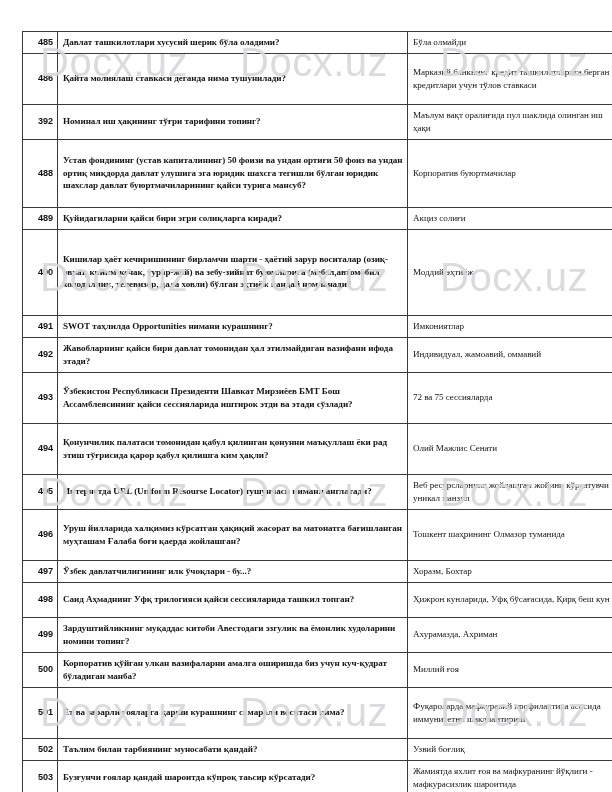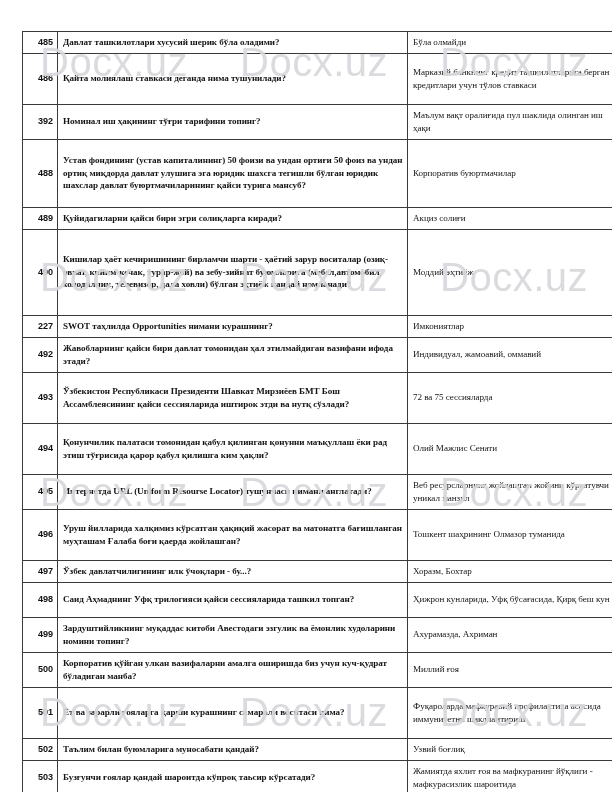--- a/index.html
+++ b/index.html
@@ -131,32 +131,32 @@
           <td class="col-num">489</td>
           <td class="col-q">Қуйидагиларни қайси бири эгри солиқларга киради?</td>
           <td class="col-a">Акциз солиғи</td>
         </tr>
         <tr class="h-5">
           <td class="col-num">490</td>
           <td class="col-q">Кишилар ҳаёт кечиришининг бирламчи шарти - ҳаётий зарур воситалар (озиқ-овват, кийим-кечак, турар-жой) ва зебу-зийнат буюмларига (мебел,автомобил, холодилник, телевизор, дала ховли) бўлган эҳтиёж қандай номланади?</td>
           <td class="col-a">Моддий эҳтиёж</td>
         </tr>
         <tr class="h-1">
-          <td class="col-num">227</td>
+          <td class="col-num">491</td>
           <td class="col-q">SWOT таҳлилда Opportunities нимани курашнинг?</td>
           <td class="col-a">Имкониятлар</td>
         </tr>
         <tr class="h-2">
           <td class="col-num">492</td>
           <td class="col-q">Жавобларнинг қайси бири давлат томонидан ҳал этилмайдиган вазифани ифода этади?</td>
           <td class="col-a">Индивидуал, жамоавий, оммавий</td>
         </tr>
         <tr class="h-3">
           <td class="col-num">493</td>
-          <td class="col-q">Ўзбекистон Республикаси Президенти Шавкат Мирзиёев БМТ Бош Ассамблеясининг қайси сессияларида иштирок этди ва нутқ сўзлади?</td>
+          <td class="col-q">Ўзбекистон Республикаси Президенти Шавкат Мирзиёев БМТ Бош Ассамблеясининг қайси сессияларида иштирок этди ва этади сўзлади?</td>
           <td class="col-a">72 ва 75 сессияларда</td>
         </tr>
         <tr class="h-3">
           <td class="col-num">494</td>
           <td class="col-q">Қонунчилик палатаси томонидан қабул қилинган қонунни маъқуллаш ёки рад этиш тўғрисида қарор қабул қилишга ким ҳақли?</td>
           <td class="col-a">Олий Мажлис Сенати</td>
         </tr>
         <tr class="h-2">
           <td class="col-num">495</td>
           <td class="col-q">Интернетда URL (Uniform Resourse Locator) тушунчаси нимани англатади?</td>
@@ -187,21 +187,21 @@
           <td class="col-q">Корпоратив қўйган улкан вазифаларни амалга оширишда биз учун куч-қудрат бўладиган манба?</td>
           <td class="col-a">Миллий ғоя</td>
         </tr>
         <tr class="h-3">
           <td class="col-num">501</td>
           <td class="col-q">Ёт ва зарарли ғояларга қарши курашнинг самарали воситаси нима?</td>
           <td class="col-a">Фуқароларда мафкуравий профилактика асосида иммунитетни шакллантириш</td>
         </tr>
         <tr class="h-1">
           <td class="col-num">502</td>
-          <td class="col-q">Таълим билан буюмларига муносабати қандай?</td>
+          <td class="col-q">Таълим билан тарбиянинг муносабати қандай?</td>
           <td class="col-a">Узвий боғлиқ</td>
         </tr>
         <tr class="h-2">
           <td class="col-num">503</td>
           <td class="col-q">Бузғунчи ғоялар қандай шароитда кўпроқ таьсир кўрсатади?</td>
           <td class="col-a">Жамиятда яхлит ғоя ва мафкуранинг йўқлиги - мафкурасизлик шароитида</td>
         </tr>
       </tbody>
   </table>
 </div>

